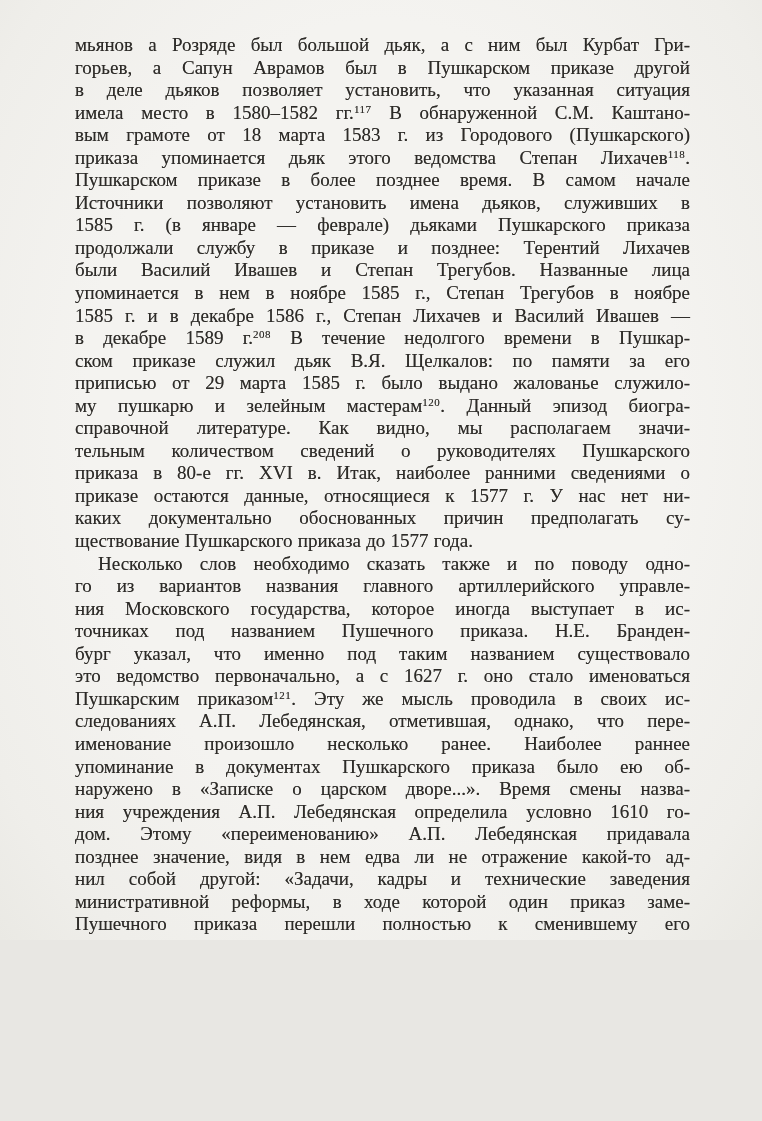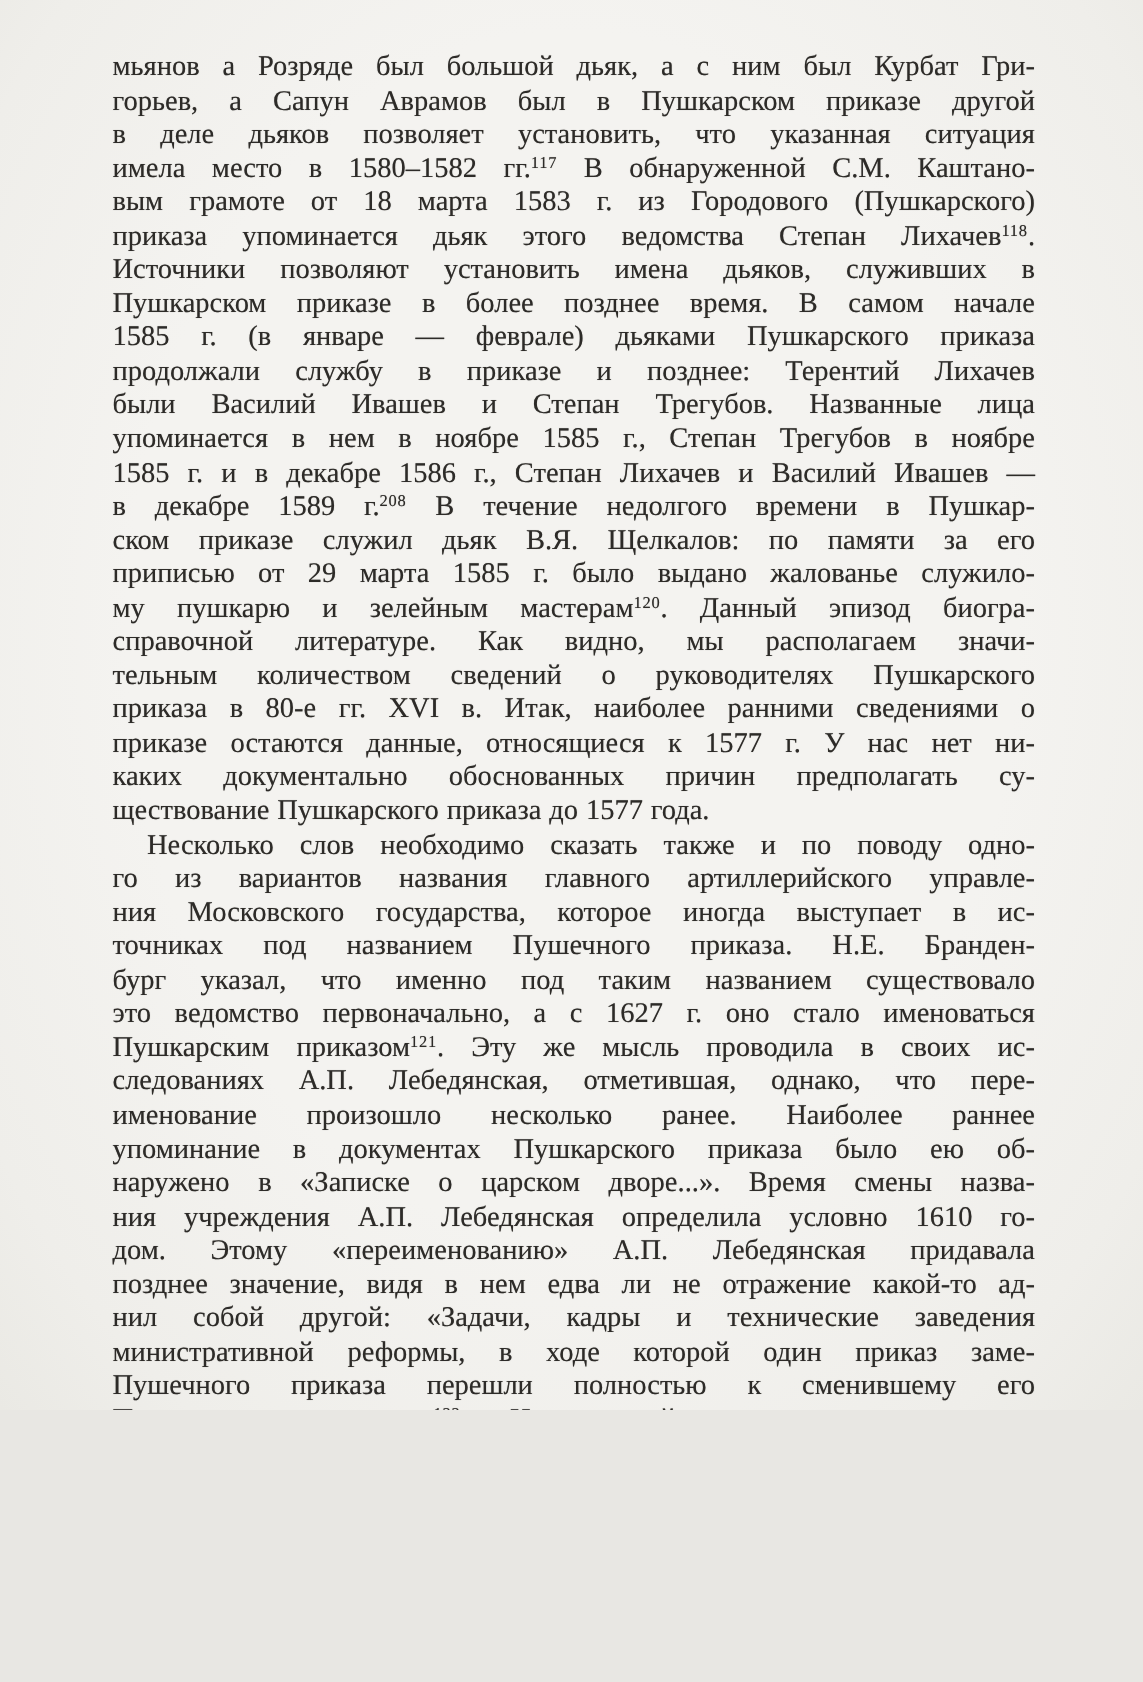--- a/index.html
+++ b/index.html
@@ -66,22 +66,22 @@
 <body>
 
 <div class="page">
   <div class="text-block">
       <div class="line">мьянов а Розряде был большой дьяк, а с ним был Курбат Гри-</div>
       <div class="line">горьев, а Сапун Аврамов был в Пушкарском приказе другой</div>
       <div class="line">в деле дьяков позволяет установить, что указанная ситуация</div>
       <div class="line">имела место в 1580–1582 гг.<sup class="fnref">117</sup> В обнаруженной С.М. Каштано-</div>
       <div class="line">вым грамоте от 18 марта 1583 г. из Городового (Пушкарского)</div>
       <div class="line">приказа упоминается дьяк этого ведомства Степан Лихачев<sup class="fnref">118</sup>.</div>
+      <div class="line">Пушкарском приказе в более позднее время. В самом начале</div>
       <div class="line">Источники позволяют установить имена дьяков, служивших в</div>
-      <div class="line">Пушкарском приказе в более позднее время. В самом начале</div>
       <div class="line">1585 г. (в январе — феврале) дьяками Пушкарского приказа</div>
       <div class="line">продолжали службу в приказе и позднее: Терентий Лихачев</div>
       <div class="line">были Василий Ивашев и Степан Трегубов. Названные лица</div>
       <div class="line">упоминается в нем в ноябре 1585 г., Степан Трегубов в ноябре</div>
       <div class="line">1585 г. и в декабре 1586 г., Степан Лихачев и Василий Ивашев —</div>
       <div class="line">в декабре 1589 г.<sup class="fnref">208</sup> В течение недолгого времени в Пушкар-</div>
       <div class="line">ском приказе служил дьяк В.Я. Щелкалов: по памяти за его</div>
       <div class="line">приписью от 29 марта 1585 г. было выдано жалованье служило-</div>
       <div class="line">му пушкарю и зелейным мастерам<sup class="fnref">120</sup>. Данный эпизод биогра-</div>
       <div class="line">справочной литературе. Как видно, мы располагаем значи-</div>

